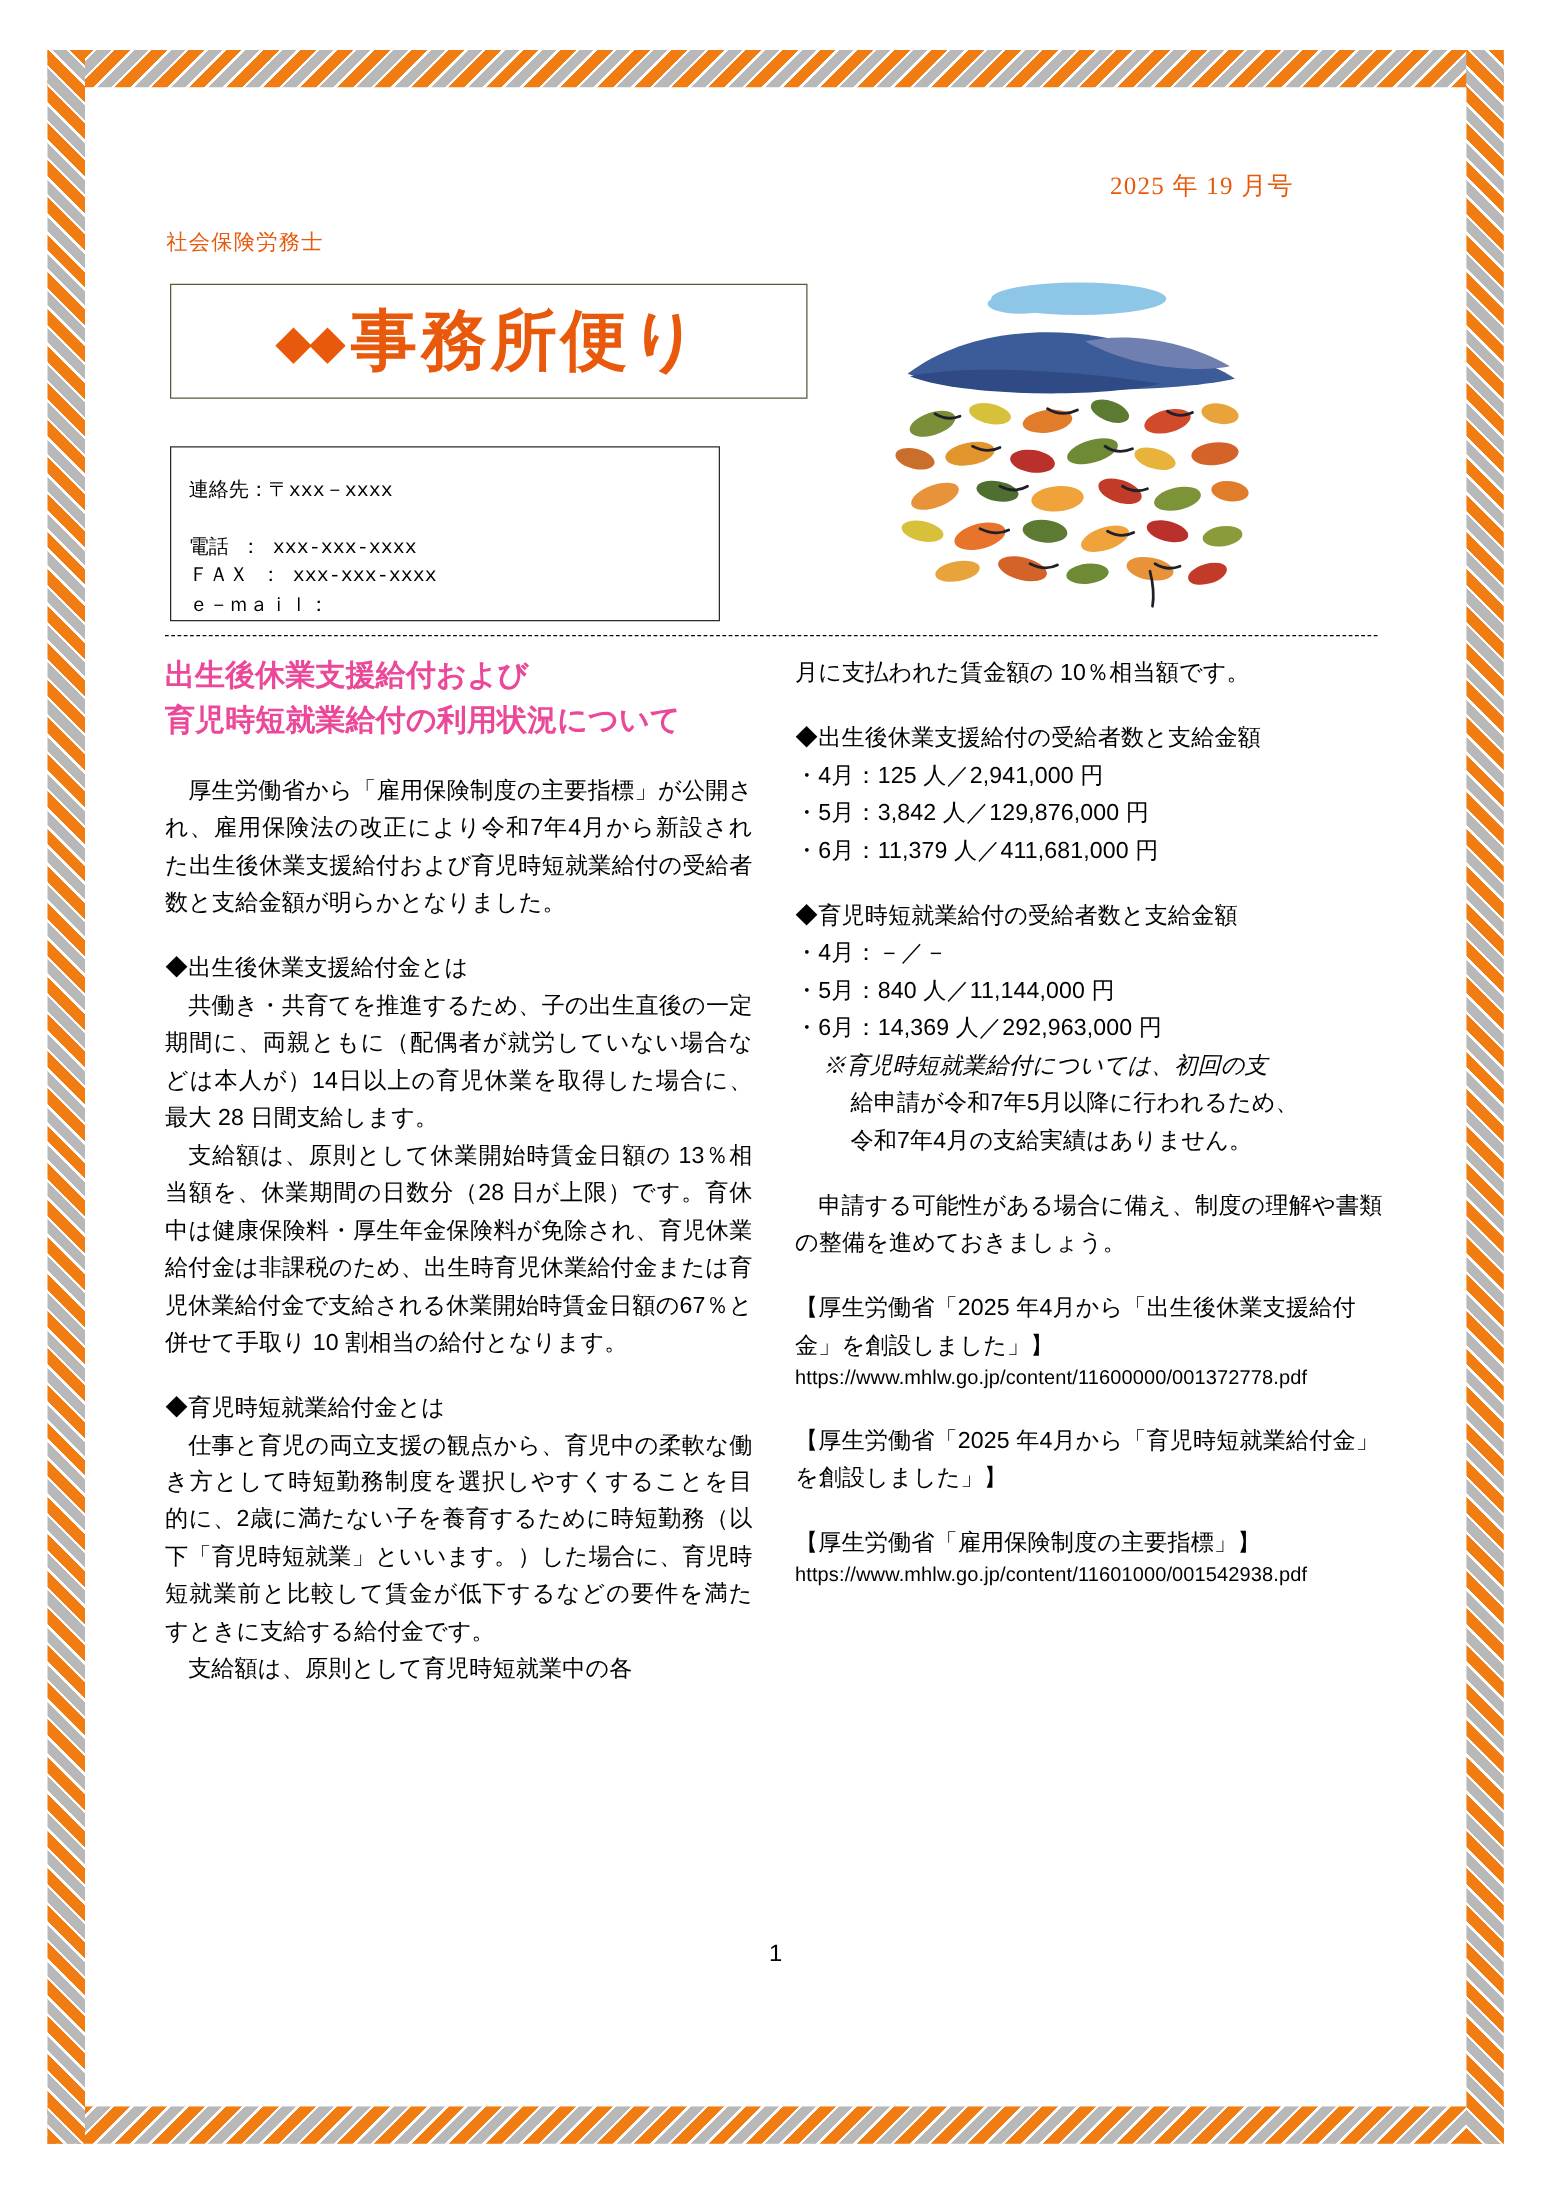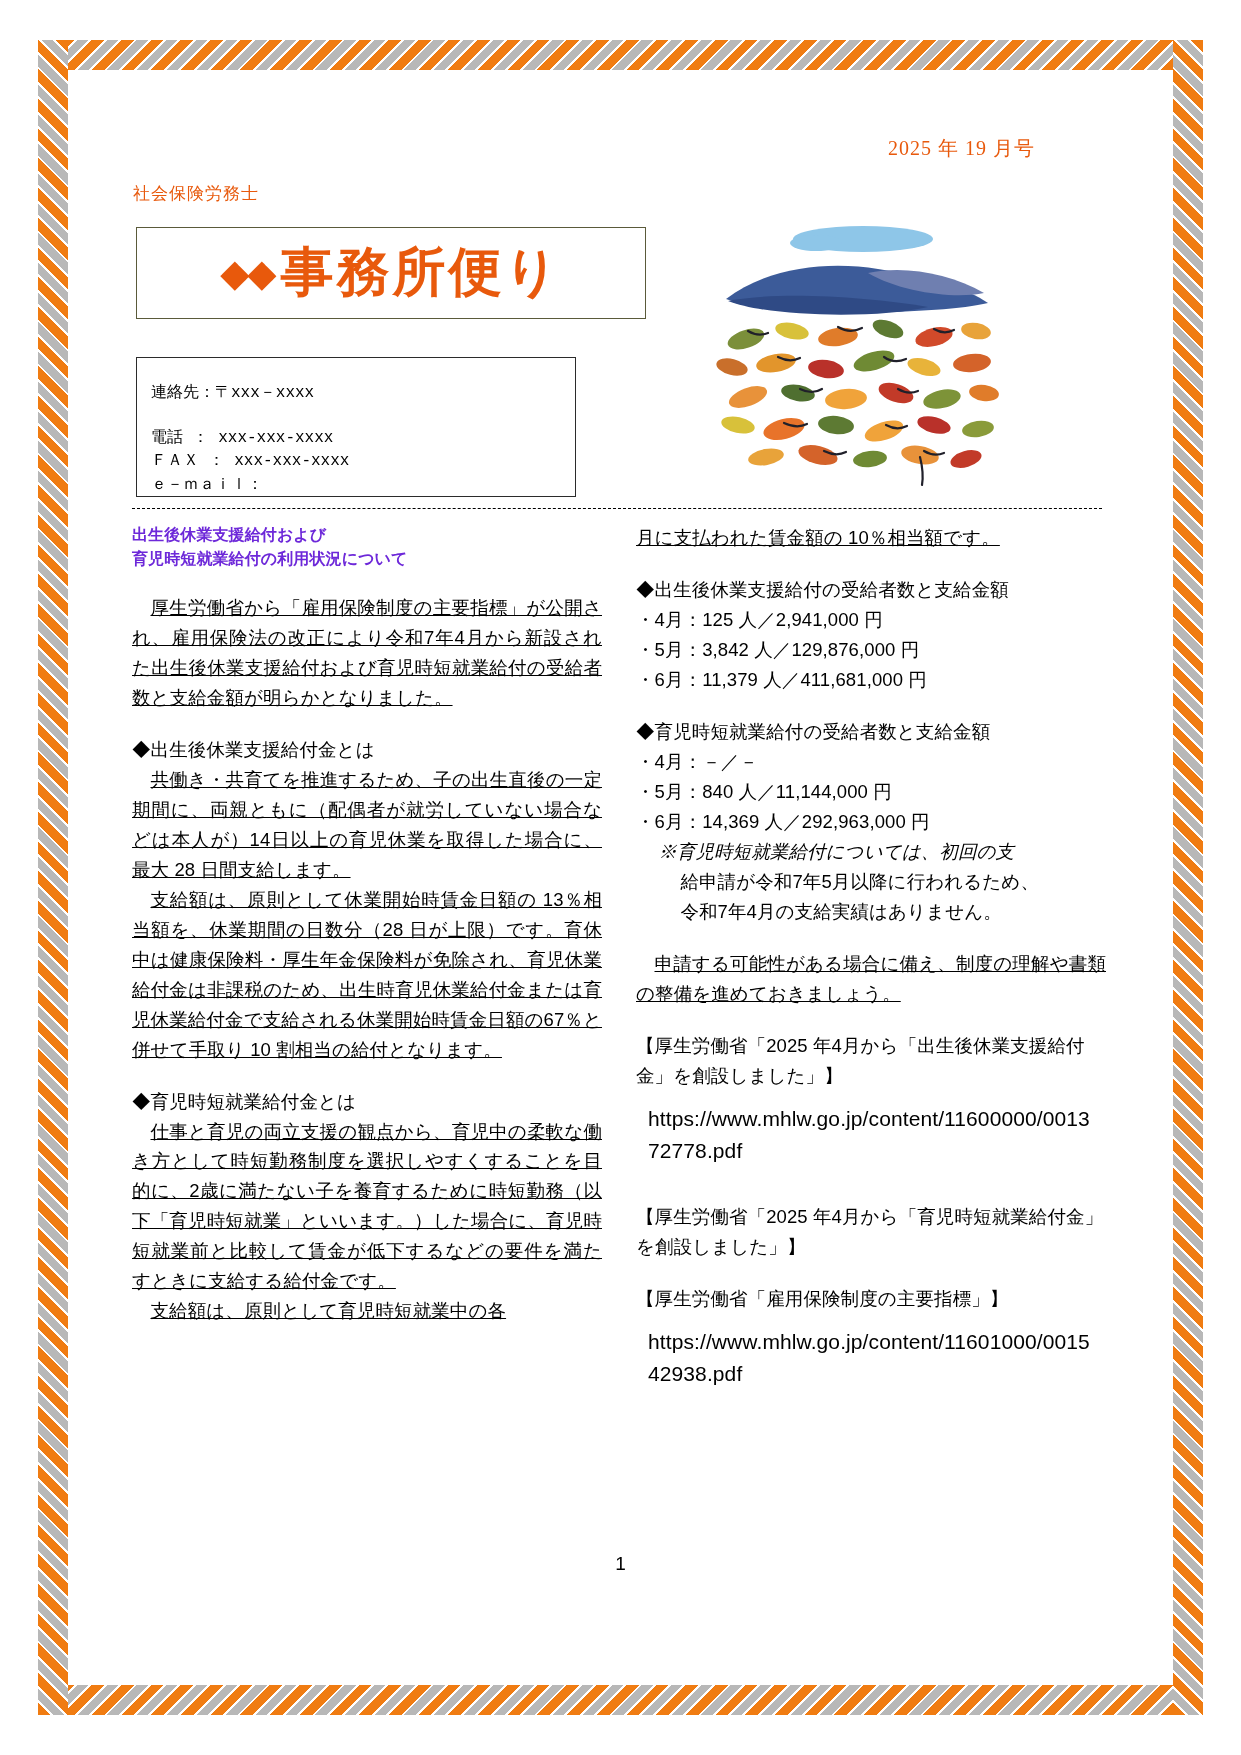--- a/index.html
+++ b/index.html
@@ -164,31 +164,30 @@
   }
   .col {
     width: 470px;
     font-size: 18.5px;
     line-height: 1.62;
     letter-spacing: 0.1px;
   }
   .col-right { width: 470px; }
 
   .headline {
-    color: #6d28d9;
+    color: #ec4899;
     font-weight: bold;
-    font-size: 16px;
+    font-size: 24px;
     line-height: 1.5;
     margin-bottom: 22px;
   }
   p.para {
     margin: 0 0 0 0;
     text-align: justify;
     text-justify: inter-ideograph;
-    text-decoration: underline;
   }
   p.indent { text-indent: 1em; }
   .blank { height: 22px; }
   .sub-head {
     margin: 0;
     font-size: 18.5px;
   }
   .bullet-line {
     margin: 0;
     font-size: 18.5px;
@@ -201,22 +200,22 @@
   }
   .note-body {
     margin: 0;
     padding-left: 2.4em;
   }
   .ref-title {
     margin: 0;
     font-size: 18.5px;
   }
   .url {
-    margin: 12px;
-    font-size: 21px;
+    margin: 0;
+    font-size: 16px;
     word-break: break-all;
     line-height: 1.55;
     font-family: "Liberation Sans", sans-serif;
   }
 
   .page-number {
     position: absolute;
     left: 0;
     width: 1065px;
     top: 1458px;

